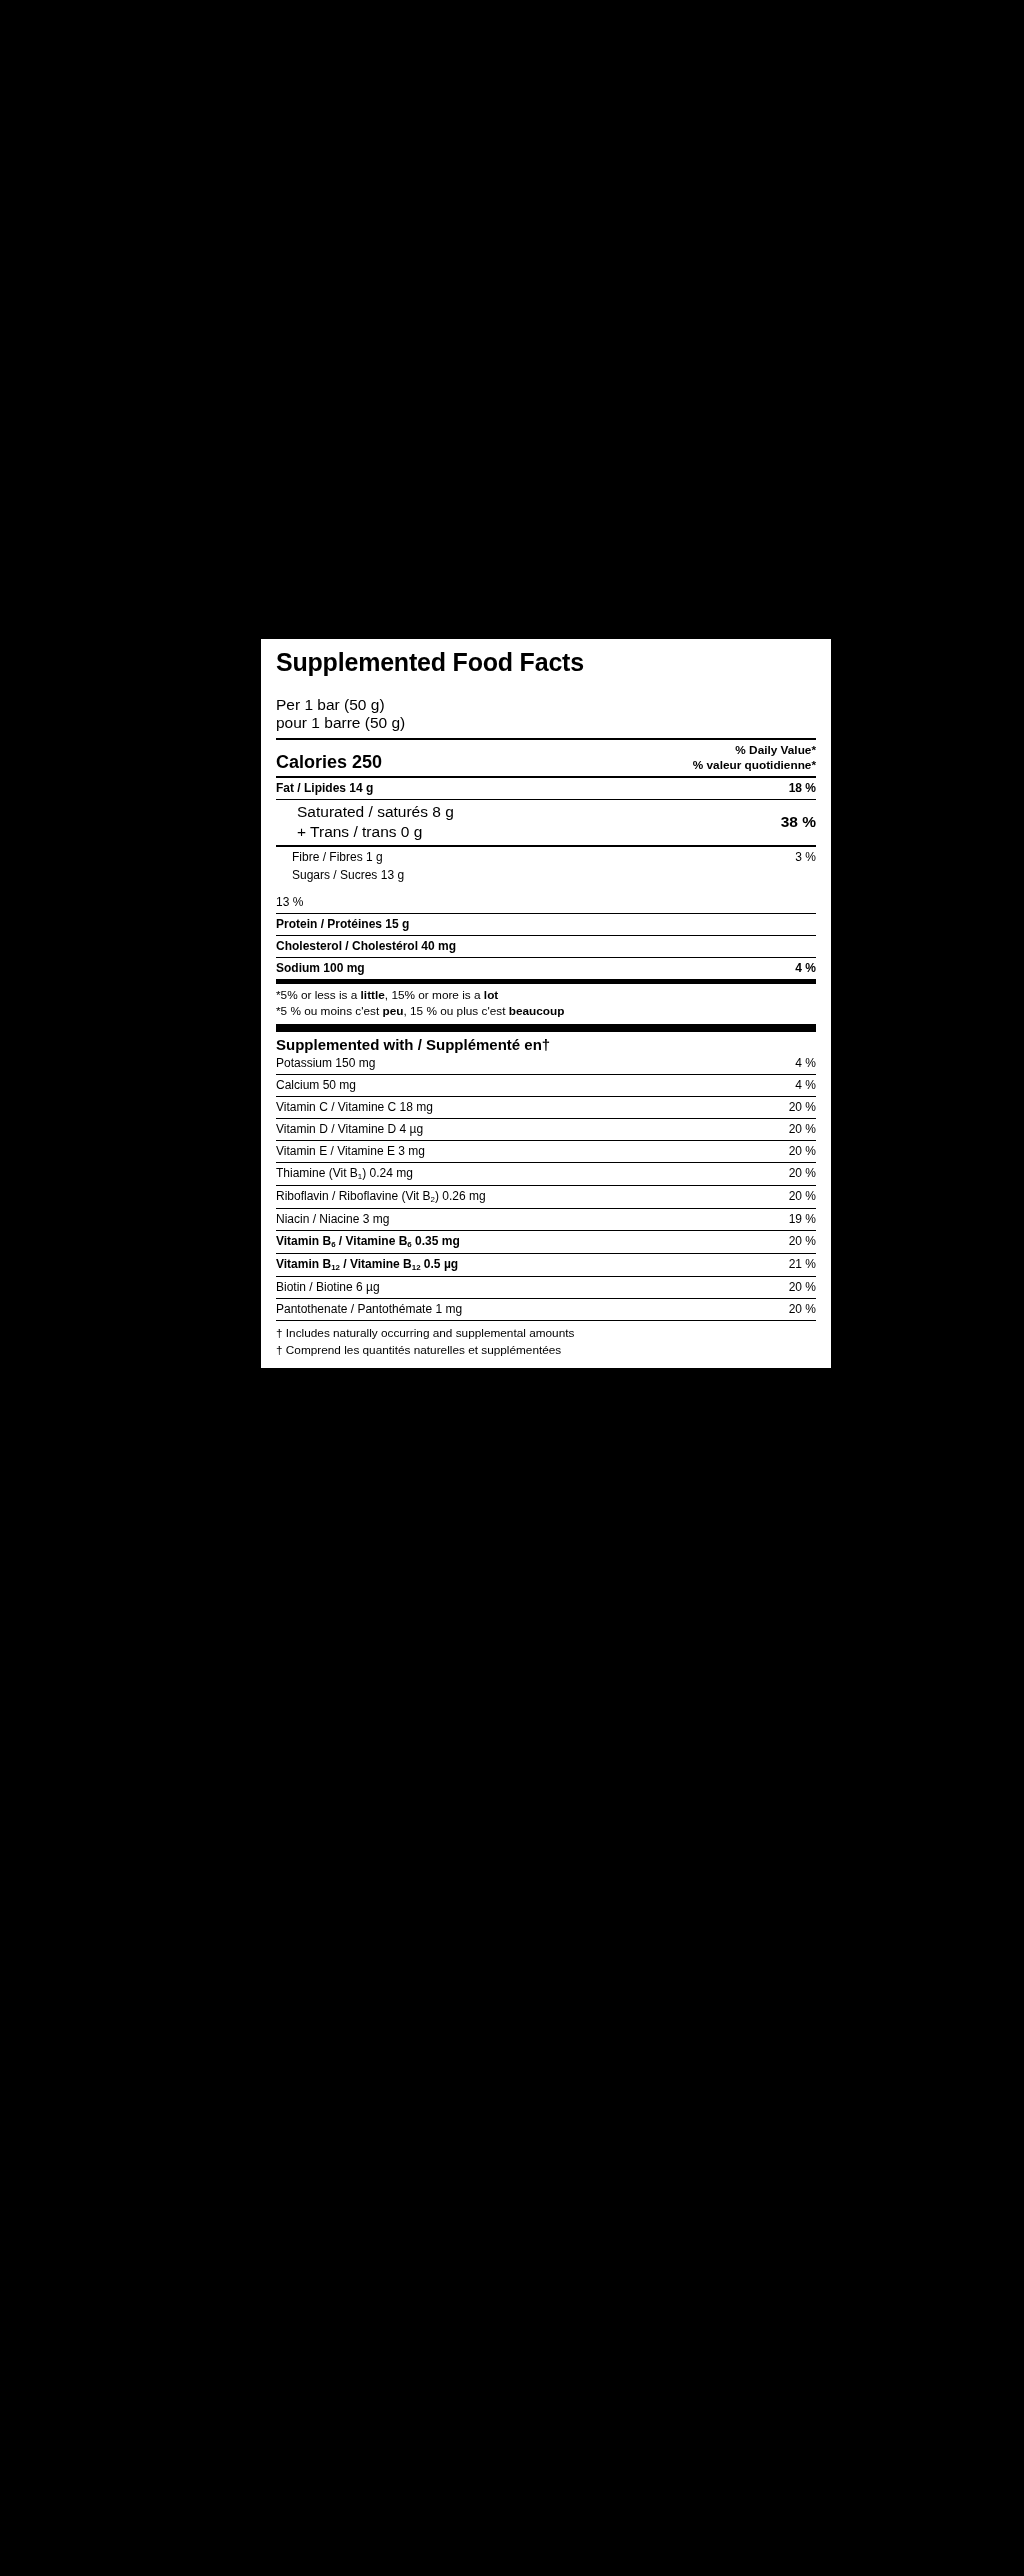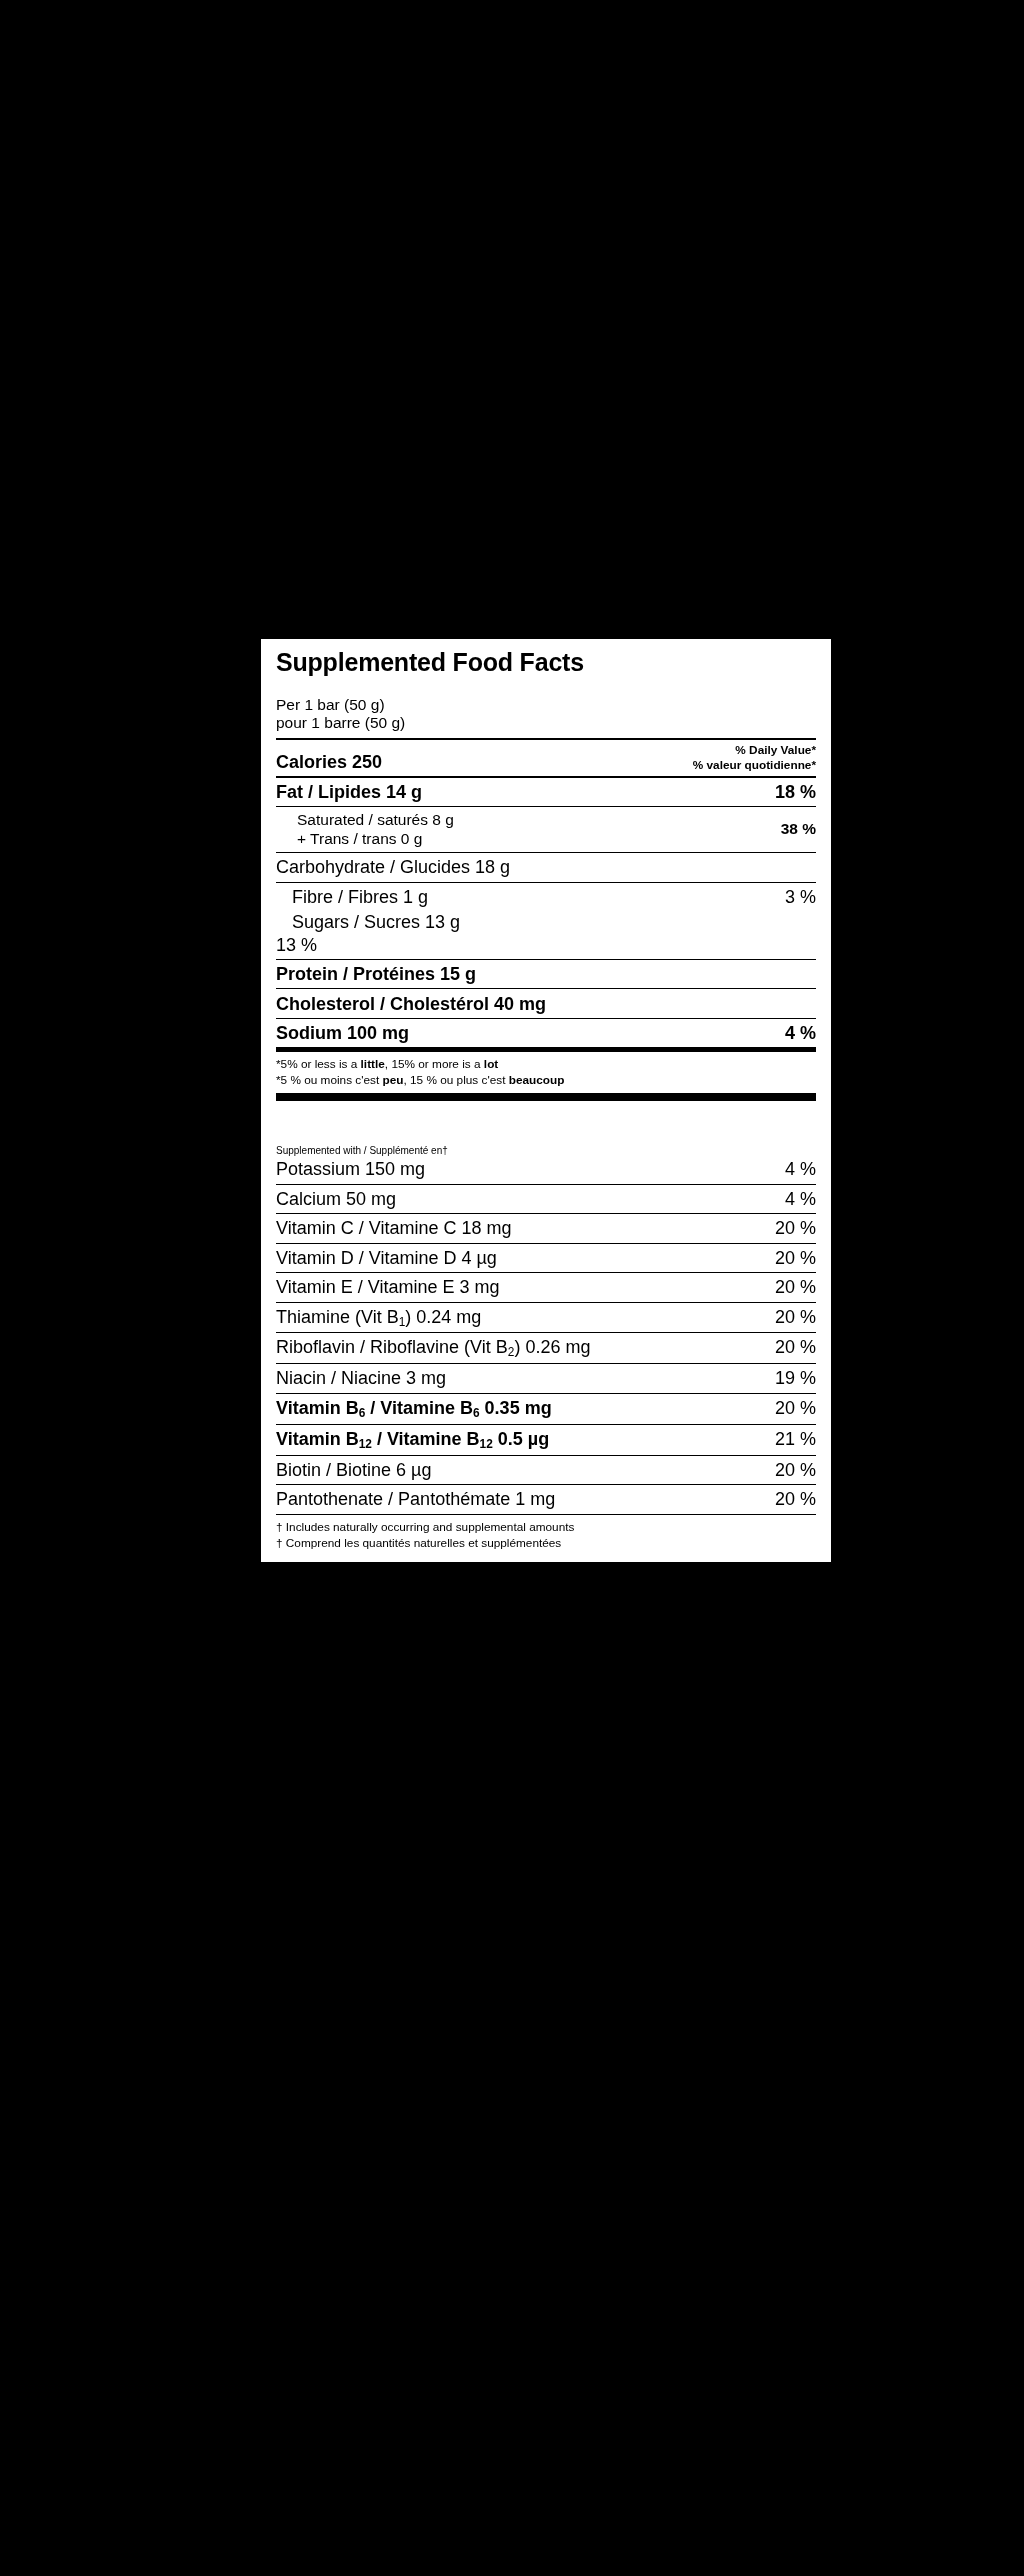--- a/index.html
+++ b/index.html
@@ -55,23 +55,24 @@
   .rule-thin   { border-top: 1.2px solid #000; }
   .rule-med    { border-top: 2.5px solid #000; }
   .rule-thick  { border-top: 5.6px solid #000; }
   .rule-vthick { border-top: 8.7px solid #000; }
 
   
   .row {
     display: flex;
     align-items: flex-start;
     justify-content: space-between;
-    font-size: 18px;
+    font-size: 12px;
     line-height: 1.24;
     padding: 3.1px 0 3.1px 0;
+    gap: 12px;
   }
   .row .left { flex: 1 1 auto; padding-right: 7.4px; }
   .row .right { flex: 0 0 auto; text-align: right; white-space: nowrap; }
 
   .b { font-weight: bold; }
   .indent1 { padding-left: 21px; }
   .indent-sm { padding-left: 16px; }
 
   
   .calories-row {
@@ -104,24 +105,23 @@
   .sat-lines { line-height: 1.28; }
 
   .footnote {
     font-size: 11.8px;
     line-height: 1.35;
     padding: 4.3px 0 4.3px 0;
   }
   .footnote .b { font-weight: bold; }
 
   .suppl-head {
-    font-size: 10px;
-    font-weight: normal;
+    font-size: 15px;
+    font-weight: bold;
     padding: 3.7px 0 2.5px 0;
-    margin-top: 40px;
   }
 
   .endnote {
     font-size: 11.8px;
     line-height: 1.4;
     padding-top: 4.3px;
   }
 
   sub { font-size: 0.66em; vertical-align: -0.25em; }
 </style>
@@ -161,24 +161,20 @@
   <div class="sat-group">
     <div class="sat-lines indent1">
       <div>Saturated / saturés 8 g</div>
       <div>+ Trans / trans 0 g</div>
     </div>
     <div class="right b">38 %</div>
   </div>
 
   <div class="rule-thin"></div>
 
-  <div class="row">
-    <div class="left">Carbohydrate / Glucides 18 g</div>
-    <div class="right"></div>
-  </div>
 
   <div class="rule-thin"></div>
 
   <div class="row">
     <div class="left indent-sm">Fibre / Fibres 1 g</div>
     <div class="right">3 %</div>
   </div>
 
   <div class="row" style="padding-top:0;flex-direction:column;">
     <div class="left indent-sm">Sugars / Sucres 13 g</div>

